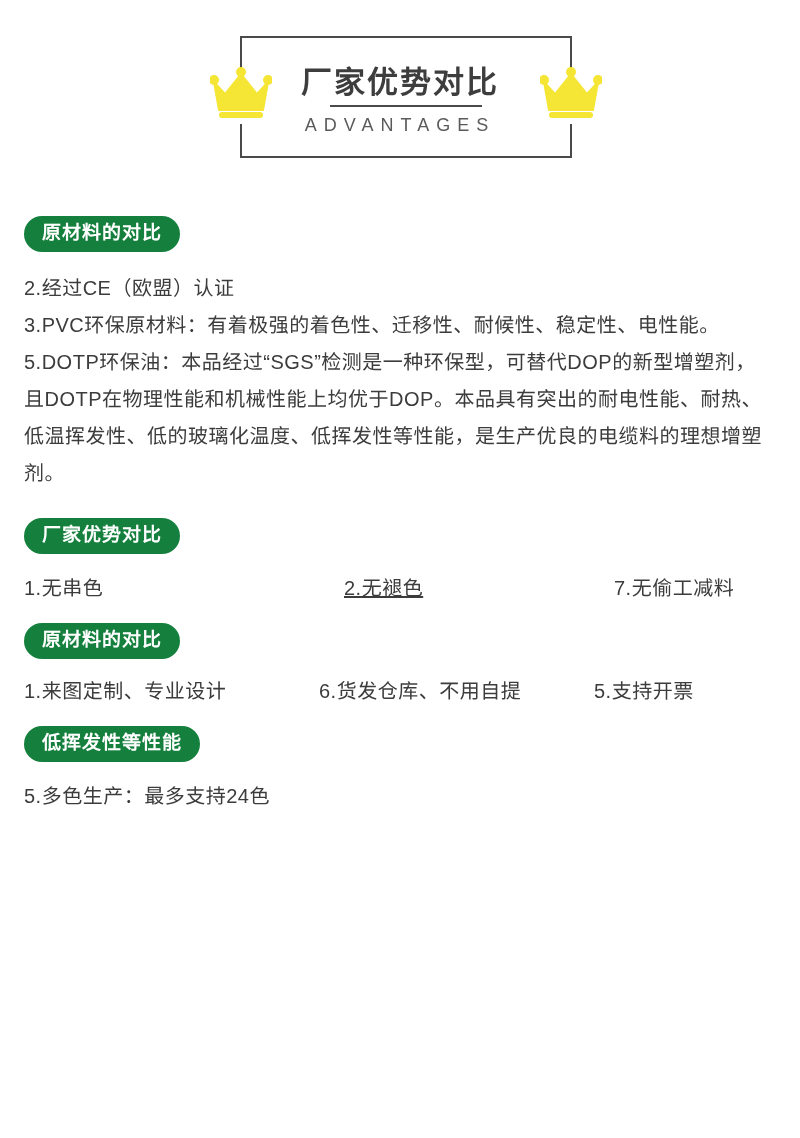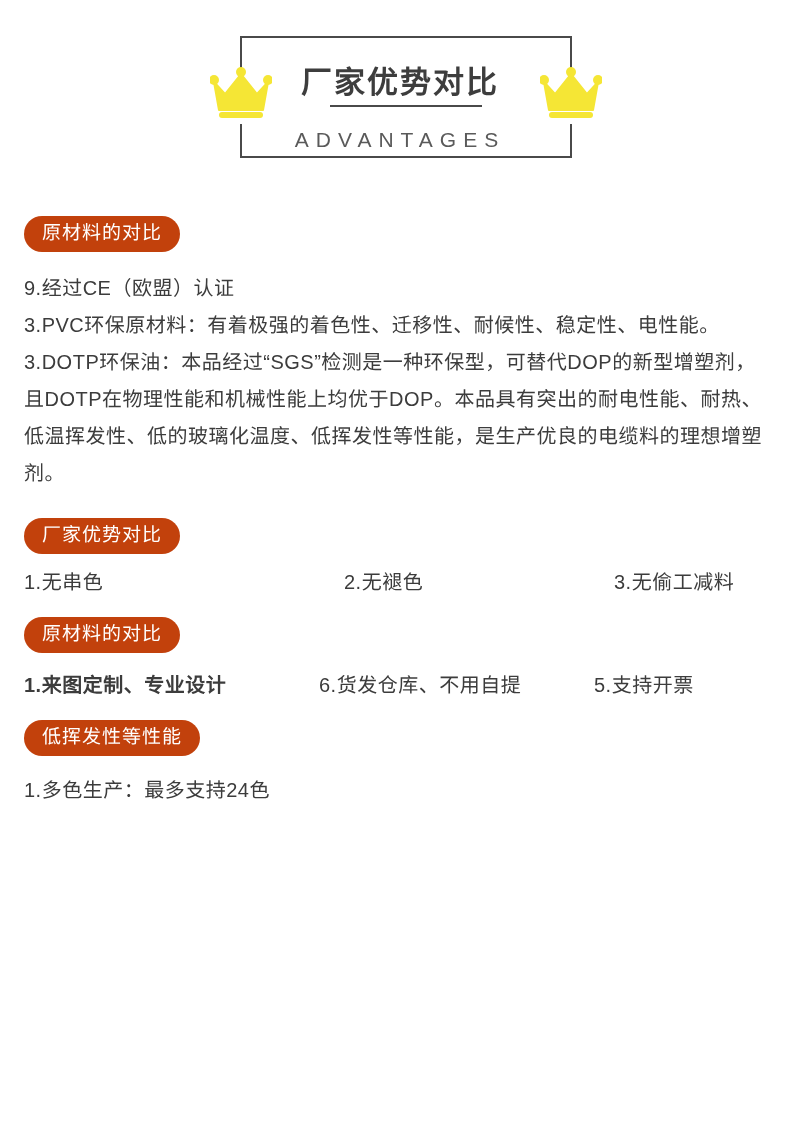--- a/index.html
+++ b/index.html
@@ -63,43 +63,43 @@
     position: absolute;
     left: 330px;
     top: 105px;
     width: 152px;
     height: 2px;
     background: #4a4a4a;
   }
   .banner-sub {
     position: absolute;
     left: 0;
-    top: 128px;
+    top: 115px;
     width: 800px;
     text-align: center;
-    font-size: 21px;
+    font-size: 18px;
     letter-spacing: 7px;
     color: #5a5a5a;
   }
 
   .crown {
     position: absolute;
     width: 62px;
     height: 54px;
   }
   .crown.left  { left: 210px; top: 66px; }
   .crown.right { left: 540px; top: 66px; }
 
   
   .pill {
     display: inline-block;
-    background: #c2410c;
+    background: #15803d;
     color: #ffffff;
     font-size: 19px;
-    font-weight: normal;
+    font-weight: bold;
     letter-spacing: 1px;
     border-radius: 18px;
     padding: 7px 18px 8px 18px;
     line-height: 1.1;
   }
   .pill-wrap { margin: 0 0 0 24px; }
 
   .section { margin-top: 26px; }
   .section.tight { margin-top: 22px; }
 
@@ -109,32 +109,32 @@
     font-size: 20px;
     line-height: 1.85;
     color: #3c3c3c;
     letter-spacing: 0.5px;
   }
   .body-block p { margin: 0; }
 
   
   .cols {
     display: flex;
-    margin: 12px 24px 0 24px;
+    margin: 18px 24px 0 24px;
     font-size: 20px;
     color: #3c3c3c;
     letter-spacing: 0.5px;
   }
   .cols .col { white-space: nowrap; }
 
   .cols.quality .col:nth-child(1) { width: 320px; }
-  .cols.quality .col:nth-child(2) { width: 270px; }
+  .cols.quality .col:nth-child(2) { width: 270px; text-decoration: underline; }
 
   .cols.service { margin-top: 16px; }
-  .cols.service .col:nth-child(1) { width: 295px; font-weight: bold; }
+  .cols.service .col:nth-child(1) { width: 295px; }
   .cols.service .col:nth-child(2) { width: 275px; }
 
   .cols.factory { margin-top: 18px; }
   .cols.factory .col:nth-child(1) { width: 425px; }
 </style>
 </head>
 <body>
 
 <div class="page">
 
@@ -166,50 +166,50 @@
     <div class="banner-title">厂家优势对比</div>
     <div class="banner-rule"></div>
     <div class="banner-sub">ADVANTAGES</div>
   </div>
 
   <div class="section">
     <div class="pill-wrap">
       <span class="pill">原材料的对比</span>
     </div>
     <div class="body-block">
-      <p>9.经过CE（欧盟）认证</p>
+      <p>2.经过CE（欧盟）认证</p>
       <p>3.PVC环保原材料：有着极强的着色性、迁移性、耐候性、稳定性、电性能。</p>
-      <p>3.DOTP环保油：本品经过“SGS”检测是一种环保型，可替代DOP的新型增塑剂，且DOTP在物理性能和机械性能上均优于DOP。本品具有突出的耐电性能、耐热、低温挥发性、低的玻璃化温度、低挥发性等性能，是生产优良的电缆料的理想增塑剂。</p>
+      <p>5.DOTP环保油：本品经过“SGS”检测是一种环保型，可替代DOP的新型增塑剂，且DOTP在物理性能和机械性能上均优于DOP。本品具有突出的耐电性能、耐热、低温挥发性、低的玻璃化温度、低挥发性等性能，是生产优良的电缆料的理想增塑剂。</p>
     </div>
   </div>
 
   <div class="section">
     <div class="pill-wrap">
       <span class="pill">厂家优势对比</span>
     </div>
     <div class="cols quality">
       <div class="col">1.无串色</div>
       <div class="col">2.无褪色</div>
-      <div class="col">3.无偷工减料</div>
+      <div class="col">7.无偷工减料</div>
     </div>
   </div>
 
   <div class="section tight">
     <div class="pill-wrap">
       <span class="pill">原材料的对比</span>
     </div>
     <div class="cols service">
       <div class="col">1.来图定制、专业设计</div>
       <div class="col">6.货发仓库、不用自提</div>
       <div class="col">5.支持开票</div>
     </div>
   </div>
 
   <div class="section tight">
     <div class="pill-wrap">
       <span class="pill">低挥发性等性能</span>
     </div>
     <div class="cols factory">
-      <div class="col">1.多色生产：最多支持24色</div>
+      <div class="col">5.多色生产：最多支持24色</div>
     </div>
   </div>
 
 </div>
 
 </body></html>

